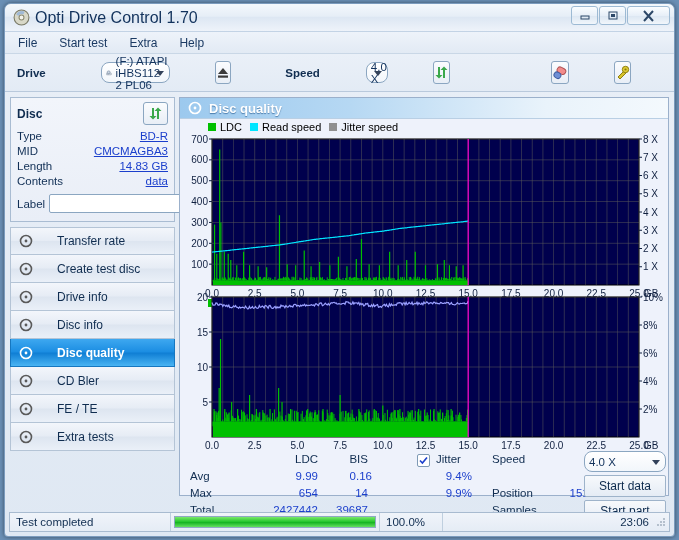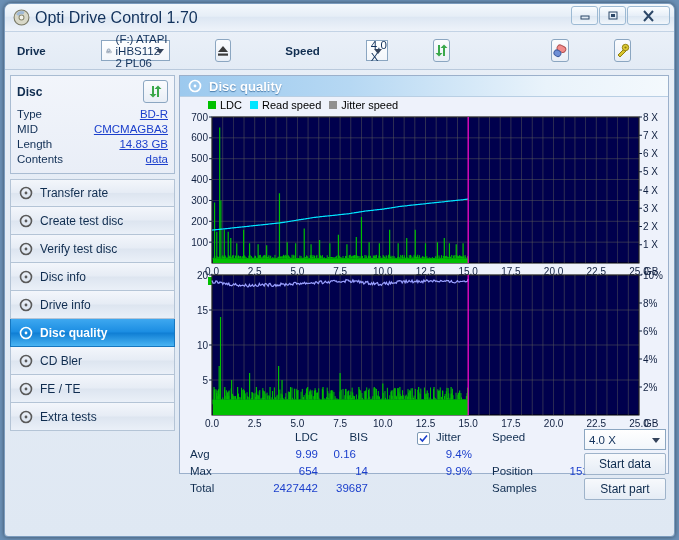--- a/index.html
+++ b/index.html
@@ -62,21 +62,21 @@
     padding: 0 6px 0 12px;
     background: linear-gradient(to bottom,#eaf0f8,#e3ebf5);
     border-bottom: 1px solid #b9c9dc;
     font-size: 12px; color: #123055; gap: 40px;
   }
   .lbl-bold { font-weight: bold; font-size: 11.5px; color:#102d50; }
   .combo {
     height: 21px;
     background: linear-gradient(to bottom,#ffffff,#f2f6fb);
     border: 1px solid #8ba6c1;
-    border-radius: 0;
+    border-radius: 8px;
     display: flex; align-items: center;
     font-size: 11.5px; color: #12325c;
     position: relative; padding-left: 4px;
   }
   .combo .arrow {
     position: absolute; right: 5px; top: 50%; margin-top:-2px;
     width: 0; height: 0;
     border-left: 4px solid transparent; border-right: 4px solid transparent;
     border-top: 5px solid #33425a;
   }
@@ -121,21 +121,21 @@
   
   .navlist { margin-top: 5px; }
   .nav {
     height: 28px;
     display: flex; align-items: center;
     padding-left: 8px;
     font-size: 12px; color: #102d50;
     background: linear-gradient(to bottom,#f3f6fb 0%,#e6ecf5 48%,#dde5f0 52%,#eaf0f8 100%);
     border: 1px solid #b4c4d6;
     border-top: none;
-    gap: 7px;
+    gap: 24px;
   }
   .navlist .nav:first-child { border-top: 1px solid #b4c4d6; }
   .nav.sel {
     background: linear-gradient(to bottom,#3ea8f0 0%,#1b8de2 48%,#0f7ed4 52%,#49b4f3 100%);
     border-color: #1677c0; color: #fff; font-weight: bold;
   }
   .statusbtn {
     margin-top: 14px; height: 24px;
     background: linear-gradient(to bottom,#f6f8fc,#e4ebf4);
     border: 1px solid #9eb3ca; border-radius: 2px;
@@ -222,20 +222,26 @@
         </svg>
       </div>
       <div class="wbtn close">
         <svg width="13" height="12" viewBox="0 0 13 12">
           <path d="M2 1 L11 11 M11 1 L2 11" stroke="#2d4868" stroke-width="2" fill="none"></path>
         </svg>
       </div>
     </div>
   </div>
 
+  <div class="menubar">
+    <span>File</span>
+    <span>Start test</span>
+    <span>Extra</span>
+    <span>Help</span>
+  </div>
 
   <div class="drivebar">
     <span class="lbl-bold">Drive</span>
     <div class="combo drive-combo">
       <svg class="drive-ico" viewBox="0 0 15 14">
         <rect x="1" y="7" width="13" height="5" rx="1" fill="#d6dce4" stroke="#7d8ea0"></rect>
         <circle cx="7" cy="5" r="4" fill="#b9c6d6" stroke="#6d7f92"></circle>
         <circle cx="7" cy="5" r="1.2" fill="#f0f4f8"></circle>
         <rect x="3" y="9" width="5" height="1.4" fill="#8a99a9"></rect>
       </svg>
@@ -307,20 +313,30 @@
             <span class="dv">CMCMAGBA3</span>
           </div>
           <div class="drow">
             <span class="dk">Length</span>
             <span class="dv">14.83 GB</span>
           </div>
           <div class="drow">
             <span class="dk">Contents</span>
             <span class="dv">data</span>
           </div>
+          <div class="label-row">
+            <span class="dk">Label</span>
+            <input class="label-input" type="text" placeholder="" style="">
+            <div class="tbtn" style="margin:0">
+              <svg width="14" height="14" viewBox="0 0 14 14">
+                <circle cx="7" cy="7" r="6" fill="#e8e2a8" stroke="#8a8450"></circle>
+                <circle cx="7" cy="7" r="2" fill="#f7f4de" stroke="#8a8450"></circle>
+              </svg>
+            </div>
+          </div>
         </div>
       </div>
 
       <div class="navlist">
         <div class="nav">
           <svg width="14" height="14" viewBox="0 0 14 14">
               <circle cx="7" cy="7" r="5.5" fill="none" stroke="#5a5a5a" stroke-width="1.6"></circle>
               <circle cx="7" cy="7" r="1.4" fill="#5a5a5a"></circle>
             </svg>
           <span>Transfer rate</span>
@@ -330,35 +346,28 @@
               <circle cx="7" cy="7" r="5.5" fill="none" stroke="#5a5a5a" stroke-width="1.6"></circle>
               <circle cx="7" cy="7" r="1.4" fill="#5a5a5a"></circle>
             </svg>
           <span>Create test disc</span>
         </div>
         <div class="nav">
           <svg width="14" height="14" viewBox="0 0 14 14">
               <circle cx="7" cy="7" r="5.5" fill="none" stroke="#5a5a5a" stroke-width="1.6"></circle>
               <circle cx="7" cy="7" r="1.4" fill="#5a5a5a"></circle>
             </svg>
-          <span>Verify test disc</span>
+          <span>Drive info</span>
         </div>
         <div class="nav">
           <svg width="14" height="14" viewBox="0 0 14 14">
               <circle cx="7" cy="7" r="5.5" fill="none" stroke="#5a5a5a" stroke-width="1.6"></circle>
               <circle cx="7" cy="7" r="1.4" fill="#5a5a5a"></circle>
             </svg>
           <span>Disc info</span>
-        </div>
-        <div class="nav">
-          <svg width="14" height="14" viewBox="0 0 14 14">
-              <circle cx="7" cy="7" r="5.5" fill="none" stroke="#5a5a5a" stroke-width="1.6"></circle>
-              <circle cx="7" cy="7" r="1.4" fill="#5a5a5a"></circle>
-            </svg>
-          <span>Drive info</span>
         </div>
         <div class="nav sel">
           <svg width="14" height="14" viewBox="0 0 14 14">
               <circle cx="7" cy="7" r="5.5" fill="none" stroke="#ffffff" stroke-width="1.6"></circle>
               <circle cx="7" cy="7" r="1.4" fill="#ffffff"></circle>
             </svg>
           <span>Disc quality</span>
         </div>
         <div class="nav">
           <svg width="14" height="14" viewBox="0 0 14 14">
@@ -1509,21 +1518,21 @@
 
           <div class="cbx" style="left:237px; top:3px;">
             <svg width="9" height="9" viewBox="0 0 9 9">
               <path d="M1 4.5 L3.4 7 L8 1.6" stroke="#1b3fcc" stroke-width="1.6" fill="none"></path>
             </svg>
           </div>
           <span class="k" style="left:256px; top:2px">Jitter</span>
 
           <span class="k" style="left:10px; top:19px">Avg</span>
           <span class="v" style="left:92px; top:19px; width:46px">9.99</span>
-          <span class="v" style="left:136px; top:19px; width:40px">0.16</span>
+          <span class="v" style="left:152px; top:19px; width:40px">0.16</span>
           <span class="v" style="left:248px; top:19px; width:44px">9.4%</span>
 
           <span class="k" style="left:10px; top:36px">Max</span>
           <span class="v" style="left:92px; top:36px; width:46px">654</span>
           <span class="v" style="left:148px; top:36px; width:40px">14</span>
           <span class="v" style="left:248px; top:36px; width:44px">9.9%</span>
 
           <span class="k" style="left:10px; top:53px">Total</span>
           <span class="v" style="left:78px; top:53px; width:60px">2427442</span>
           <span class="v" style="left:140px; top:53px; width:48px">39687</span>
@@ -1540,13 +1549,34 @@
             <i class="arrow"></i>
           </div>
           <div class="btn" style="left:404px; top:24px; width:82px; height:22px;">Start data</div>
           <div class="btn" style="left:404px; top:49px; width:82px; height:22px;">Start part</div>
         </div>
 
       </div>
     </div>
   </div>
 
+  <div class="statusbar">
+    <div class="sb-cell" style="width:160px">Test completed</div>
+    <div class="sb-sep"></div>
+    <div class="pbar">
+      <div class="pfill" id="pfill" style="width: 100%;"></div>
+    </div>
+    <div class="sb-sep"></div>
+    <div class="sb-cell" style="width:62px; justify-content:flex-start">100.0%</div>
+    <div class="sb-sep"></div>
+    <div class="sb-cell" style="flex:1; justify-content:flex-end">23:06</div>
+    <svg class="grip" viewBox="0 0 12 12">
+      <g fill="#8a9aab">
+          <rect x="8" y="8" width="2" height="2"></rect>
+          <rect x="5" y="8" width="2" height="2"></rect>
+      <rect x="8" y="5" width="2" height="2"></rect>
+          <rect x="2" y="8" width="2" height="2"></rect>
+      <rect x="5" y="5" width="2" height="2"></rect>
+          <rect x="8" y="2" width="2" height="2"></rect>
+        </g>
+    </svg>
+  </div>
 </div>
 
 </body></html>

